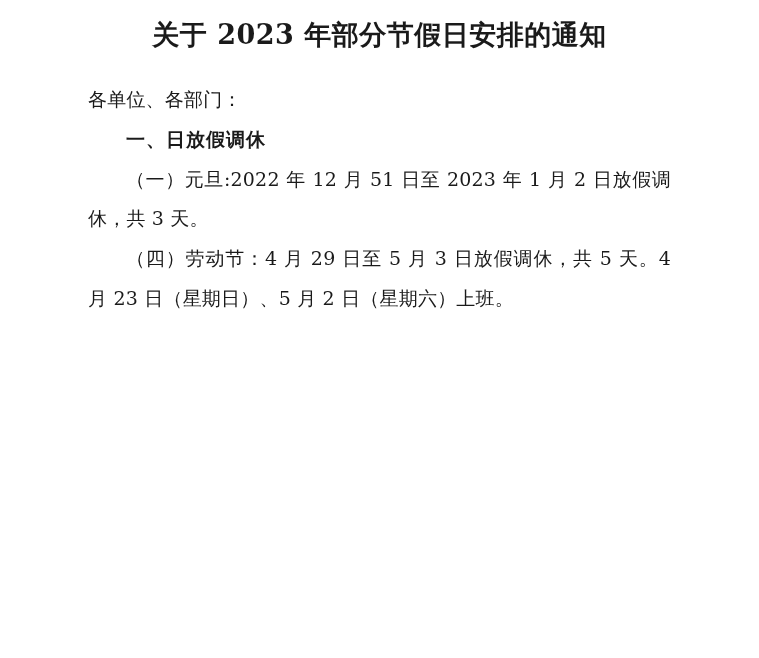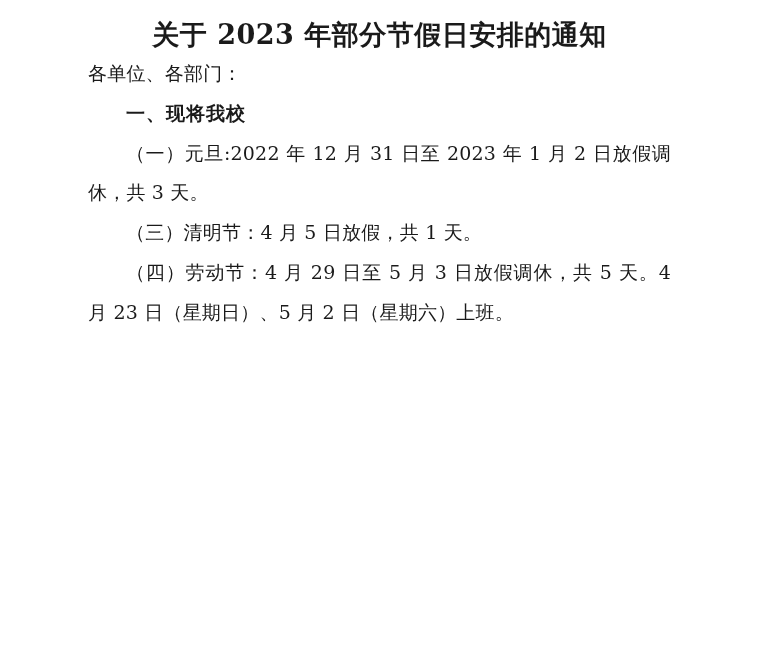--- a/index.html
+++ b/index.html
@@ -26,20 +26,21 @@
     text-align: center;
     font-size: 27px;
     font-weight: bold;
     letter-spacing: 0.5px;
     margin: 16px 0 0 0;
     padding: 0 57px;
     line-height: 1.4;
     font-family: "DejaVu Serif", "Liberation Serif", serif;
   }
   .body-block {
+    margin-top: 26px;
     padding: 0 88px 0 88px;
   }
   p.para {
     margin: 0 0 0 0;
     font-size: 19px;
     line-height: 2.1;
     text-align: justify;
     text-justify: inter-ideograph;
     letter-spacing: 0.2px;
   }
@@ -57,23 +58,22 @@
 
 <div class="page">
 
   <h1 class="doc-title">关于 2023 年部分节假日安排的通知</h1>
 
   <div class="body-block">
 
     <p class="para">各单位、各部门：</p>
 
 
-    <p class="para section-head">一、现将我校</p>
+    <p class="para section-head">一、日放假调休</p>
 
-    <p class="para indent2">（一）元旦:2022 年 12 月 31 日至 2023 年 1 月 2 日放假调休，共 3 天。</p>
+    <p class="para indent2">（一）元旦:2022 年 12 月 51 日至 2023 年 1 月 2 日放假调休，共 3 天。</p>
 
 
-    <p class="para indent2">（三）清明节：4 月 5 日放假，共 1 天。</p>
 
     <p class="para indent2">（四）劳动节：4 月 29 日至 5 月 3 日放假调休，共 5 天。4 月 23 日（星期日）、5 月 2 日（星期六）上班。</p>
 
   </div>
 </div>
 
 </body></html>

